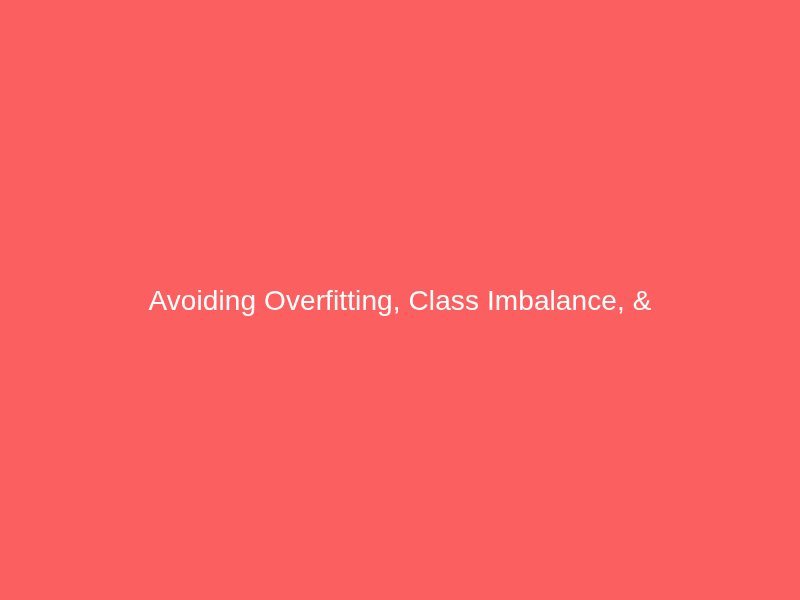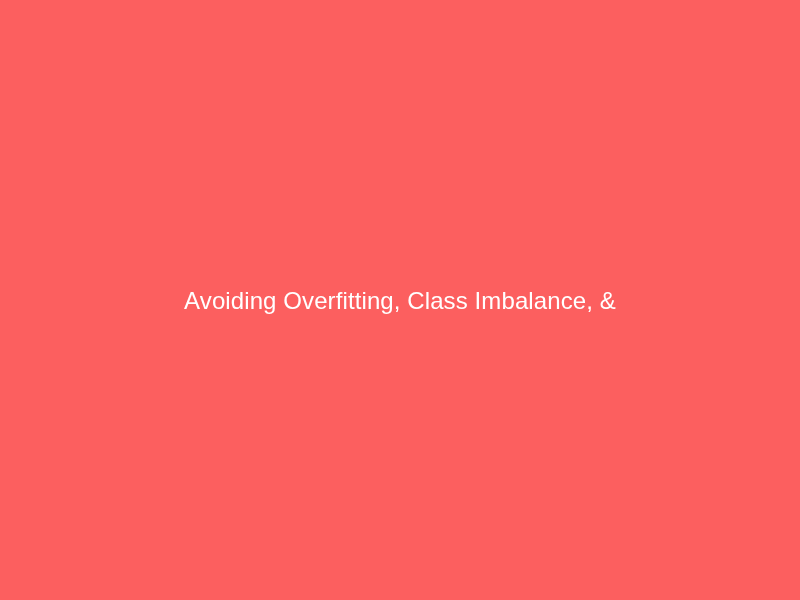--- a/index.html
+++ b/index.html
@@ -32,21 +32,21 @@
     box-sizing: border-box;
     text-align: center;
     
     transform: translateY(1px);
   }
 
   .title-line {
     display: block;
     color: #ffffff;
     font-family: "Liberation Sans", sans-serif;
-    font-size: 24px;
+    font-size: 28px;
     font-weight: 400;
     line-height: 48px;
     letter-spacing: 0.1px;
     white-space: nowrap;
   }
 </style>
 </head>
 <body>
 
 <div class="share-card">

